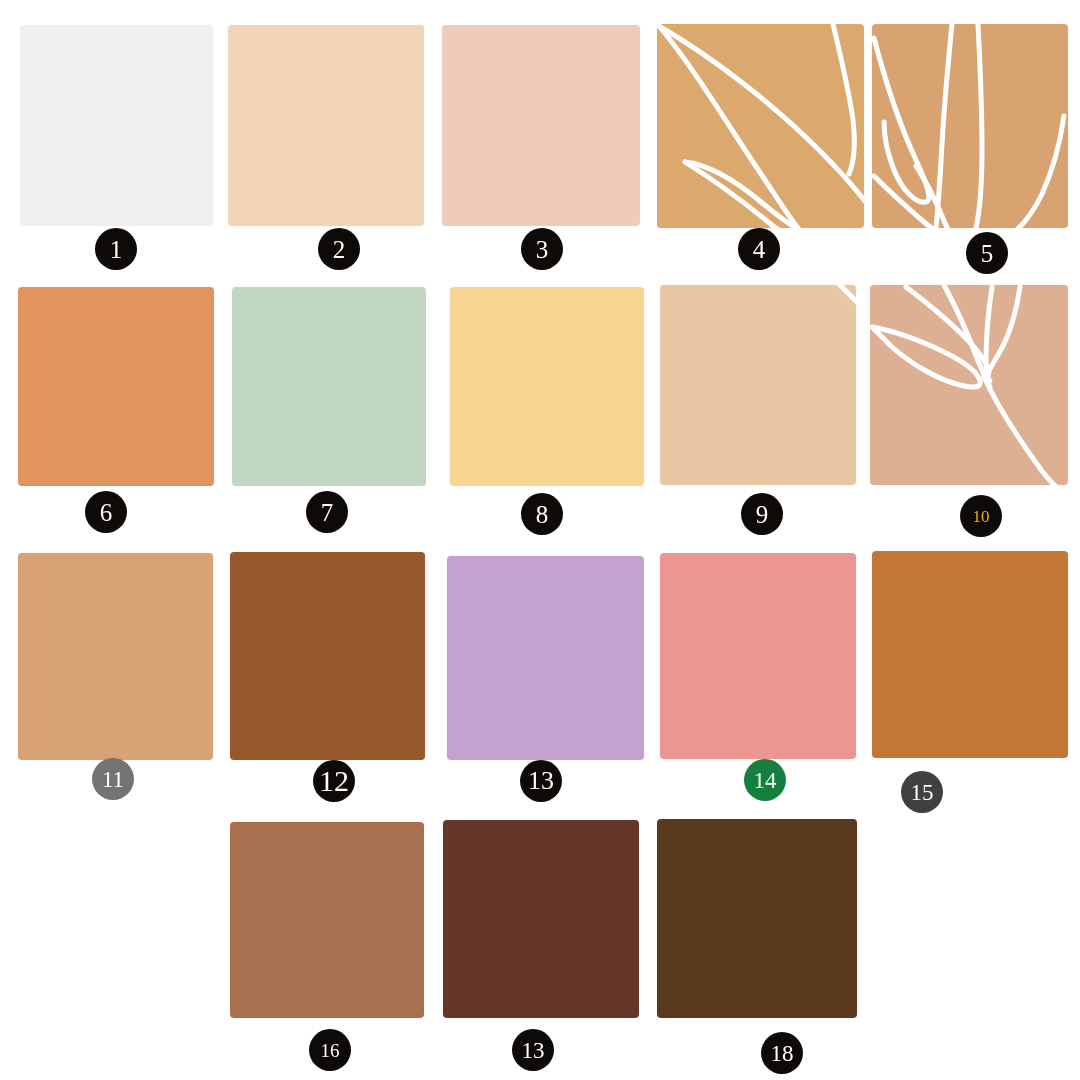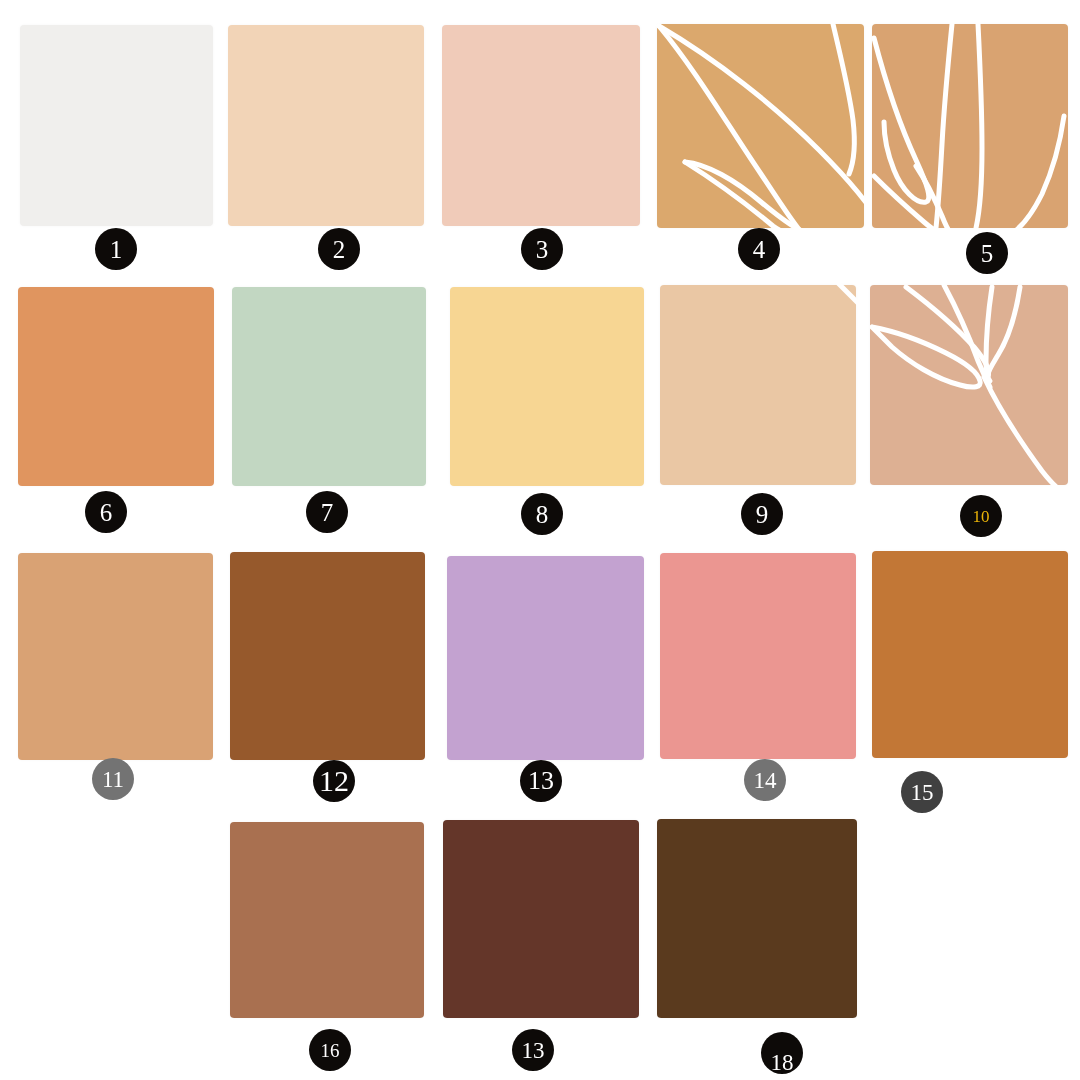--- a/index.html
+++ b/index.html
@@ -189,21 +189,21 @@
     </div>
     <div class="swatch-cell" style="left: 447px; top: 556px; width: 197px; height: 204px;">
       <div class="swatch-chip" style="background: rgb(195, 162, 208);"></div>
     </div>
     <div class="badge" style="left: 520px; top: 760px; width: 42px; height: 42px; background: rgb(13, 10, 8); color: rgb(255, 255, 255); font-size: 26px;">
       <span class="badge-label">13</span>
     </div>
     <div class="swatch-cell" style="left: 660px; top: 553px; width: 196px; height: 206px;">
       <div class="swatch-chip" style="background: rgb(235, 150, 145);"></div>
     </div>
-    <div class="badge" style="left: 744px; top: 759px; width: 42px; height: 42px; background: #737373; color: rgb(255, 255, 255); font-size: 23px;">
+    <div class="badge" style="left: 744px; top: 759px; width: 42px; height: 42px; background: #15803d; color: rgb(255, 255, 255); font-size: 23px;">
       <span class="badge-label">14</span>
     </div>
     <div class="swatch-cell" style="left: 872px; top: 551px; width: 196px; height: 207px;">
       <div class="swatch-chip" style="background: rgb(194, 119, 54);"></div>
     </div>
     <div class="badge" style="left: 901px; top: 771px; width: 42px; height: 42px; background: #404040; color: rgb(255, 255, 255); font-size: 23px;">
       <span class="badge-label">15</span>
     </div>
     <div class="swatch-cell" style="left: 230px; top: 822px; width: 194px; height: 196px;">
       <div class="swatch-chip" style="background: rgb(169, 112, 80);"></div>
@@ -213,16 +213,16 @@
     </div>
     <div class="swatch-cell" style="left: 443px; top: 820px; width: 196px; height: 198px;">
       <div class="swatch-chip" style="background: rgb(100, 54, 41);"></div>
     </div>
     <div class="badge" style="left: 512px; top: 1029px; width: 42px; height: 42px; background: rgb(13, 10, 8); color: rgb(255, 255, 255); font-size: 23px;">
       <span class="badge-label">13</span>
     </div>
     <div class="swatch-cell" style="left: 657px; top: 819px; width: 200px; height: 199px;">
       <div class="swatch-chip" style="background: rgb(90, 58, 30);"></div>
     </div>
-    <div class="badge" style="left: 761px; top: 1032px; width: 42px; height: 42px; background: rgb(13, 10, 8); color: rgb(255, 255, 255); font-size: 23px; align-items: flex-end;">
+    <div class="badge" style="left: 761px; top: 1032px; width: 42px; height: 42px; background: rgb(13, 10, 8); color: rgb(255, 255, 255); font-size: 23px;">
       <span class="badge-label">18</span>
     </div>
   </div>
 
 </body></html>

